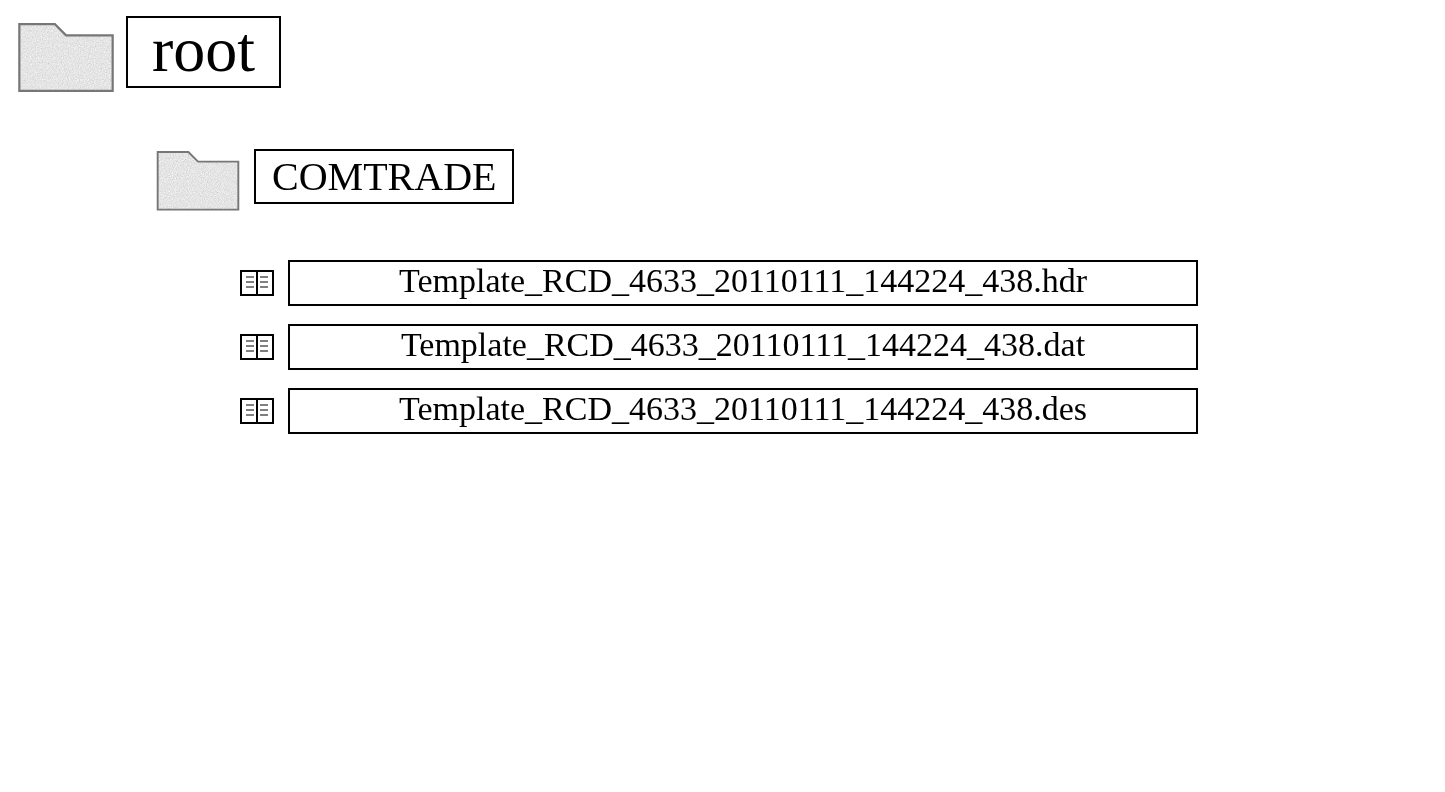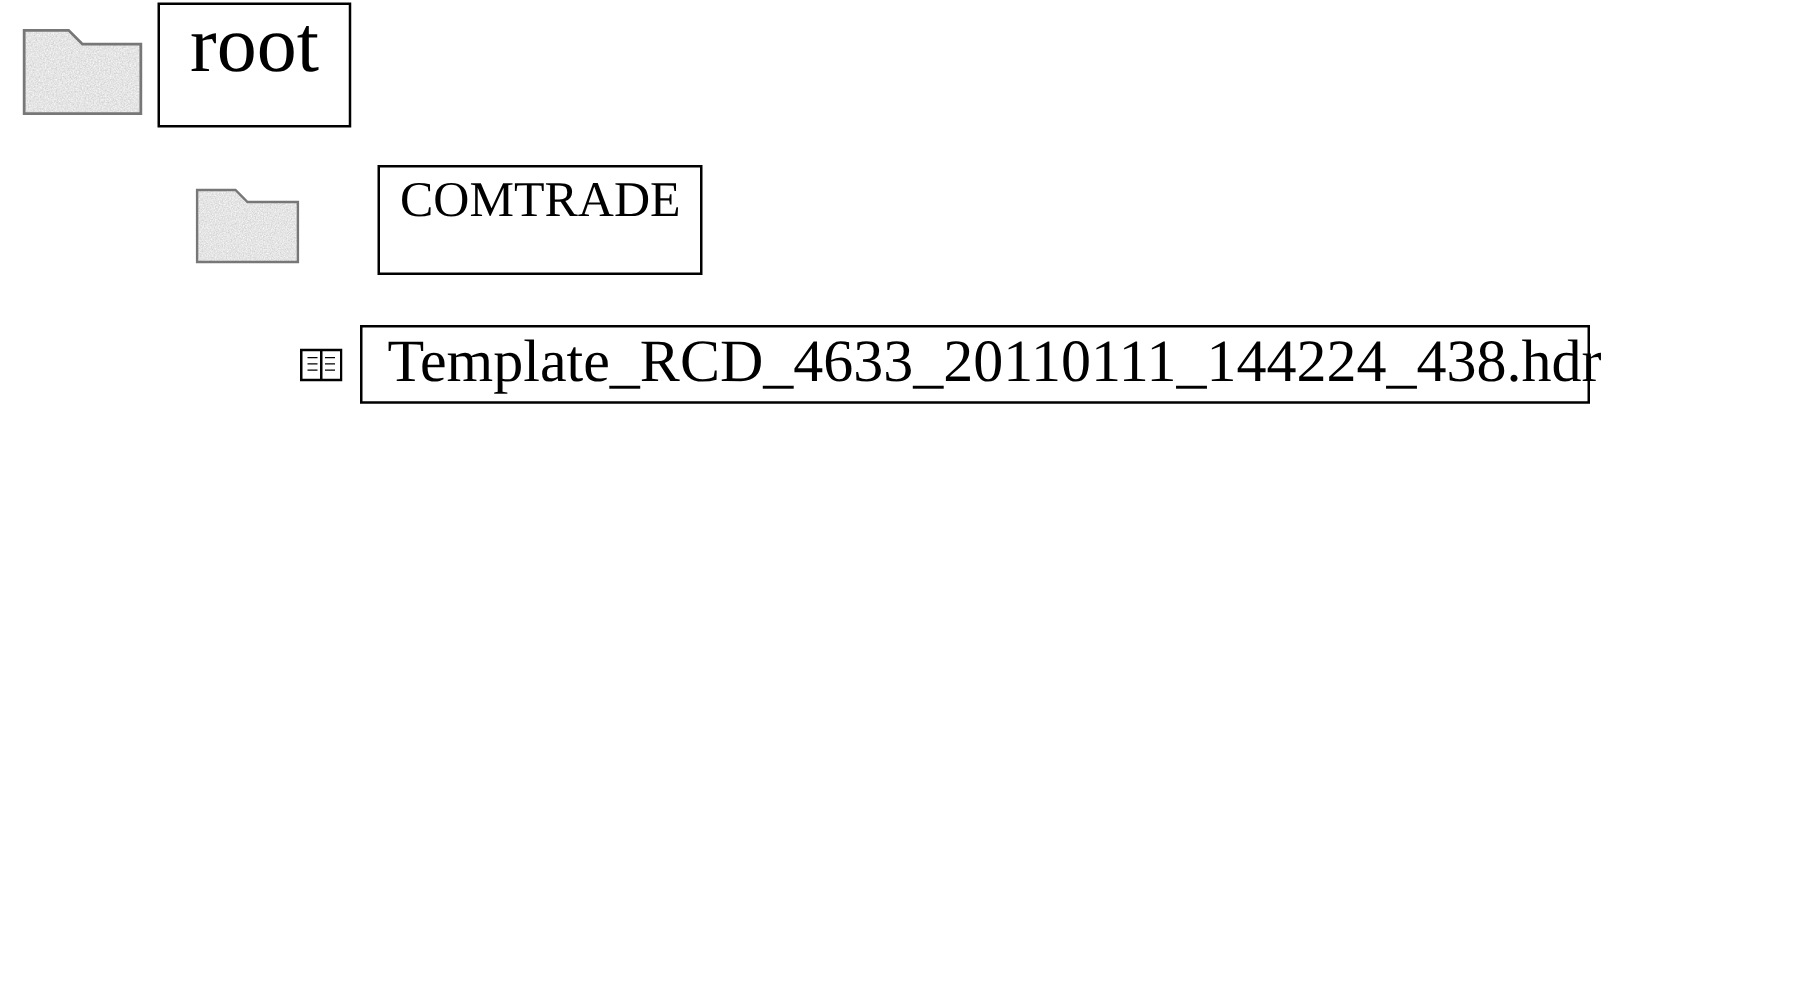--- a/index.html
+++ b/index.html
@@ -8,47 +8,48 @@
     height: 792px;
     background: #fff;
     font-family: "Times New Roman", Times, serif;
     color: #000;
     position: relative;
     overflow: hidden;
   }
   .tree { position: absolute; left: 10px; top: 2px; }
   .row {
     display: flex;
+    align-items: center;
     margin-bottom: 18px;
   }
   .row-root { margin-bottom: 30px; }
-  .row-sub  { margin-left: 140px; margin-bottom: 40px; gap: 48px; }
+  .row-sub  { margin-left: 140px; margin-bottom: 40px; }
   .files    { margin-left: 230px; }
   .frow     { display: flex; align-items: center; margin-bottom: 18px; }
 
   
   .label-root {
     border: 2px solid #000;
     font-size: 64px;
     line-height: 1;
     padding: 0 24px 4px 24px;
     margin-left: 4px;
   }
   .label-folder {
     border: 2px solid #000;
     font-size: 40px;
     padding: 2px 16px;
     margin-left: 8px;
   }
   .label-file {
     border: 2px solid #000;
-    font-size: 48px;
+    font-size: 34px;
     padding: 0 20px 4px 20px;
     margin-left: 14px;
-    width: 984px;
+    width: 910px;
     text-align: center;
   }
 
   
   .folder-icon { width: 112px; height: 100px; }
   .folder-icon.small { width: 96px; height: 88px; }
   .folder-icon svg { width: 100%; height: 100%; display: block; }
 
   
   .file-icon { width: 34px; height: 30px; display: inline-flex; }
@@ -108,15 +109,45 @@
           <line x1="6" y1="9" x2="14" y2="9" stroke="#000"></line>
           <line x1="6" y1="14" x2="14" y2="14" stroke="#000"></line>
           <line x1="6" y1="19" x2="14" y2="19" stroke="#000"></line>
           <line x1="20" y1="9" x2="28" y2="9" stroke="#000"></line>
           <line x1="20" y1="14" x2="28" y2="14" stroke="#000"></line>
           <line x1="20" y1="19" x2="28" y2="19" stroke="#000"></line>
         </svg>
       </span>
       <span class="label-file">Template_RCD_4633_20110111_144224_438.hdr</span>
     </div>
+    <div class="frow">
+      <span class="file-icon">
+        <svg viewBox="0 0 34 30">
+          <rect x="1" y="3" width="32" height="24" fill="#fff" stroke="#000" stroke-width="2"></rect>
+          <line x1="17" y1="3" x2="17" y2="27" stroke="#000" stroke-width="2"></line>
+          <line x1="6" y1="9" x2="14" y2="9" stroke="#000"></line>
+          <line x1="6" y1="14" x2="14" y2="14" stroke="#000"></line>
+          <line x1="6" y1="19" x2="14" y2="19" stroke="#000"></line>
+          <line x1="20" y1="9" x2="28" y2="9" stroke="#000"></line>
+          <line x1="20" y1="14" x2="28" y2="14" stroke="#000"></line>
+          <line x1="20" y1="19" x2="28" y2="19" stroke="#000"></line>
+        </svg>
+      </span>
+      <span class="label-file">Template_RCD_4633_20110111_144224_438.dat</span>
+    </div>
+    <div class="frow">
+      <span class="file-icon">
+        <svg viewBox="0 0 34 30">
+          <rect x="1" y="3" width="32" height="24" fill="#fff" stroke="#000" stroke-width="2"></rect>
+          <line x1="17" y1="3" x2="17" y2="27" stroke="#000" stroke-width="2"></line>
+          <line x1="6" y1="9" x2="14" y2="9" stroke="#000"></line>
+          <line x1="6" y1="14" x2="14" y2="14" stroke="#000"></line>
+          <line x1="6" y1="19" x2="14" y2="19" stroke="#000"></line>
+          <line x1="20" y1="9" x2="28" y2="9" stroke="#000"></line>
+          <line x1="20" y1="14" x2="28" y2="14" stroke="#000"></line>
+          <line x1="20" y1="19" x2="28" y2="19" stroke="#000"></line>
+        </svg>
+      </span>
+      <span class="label-file">Template_RCD_4633_20110111_144224_438.des</span>
+    </div>
   </div>
 
 </div>
 
 </body></html>

